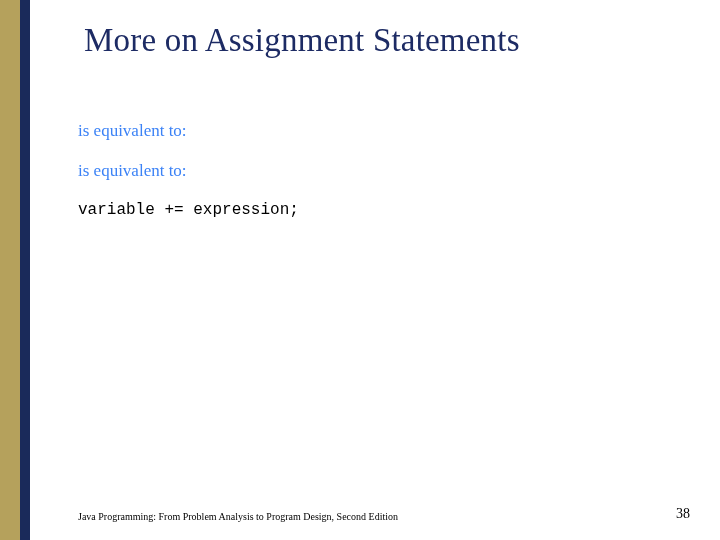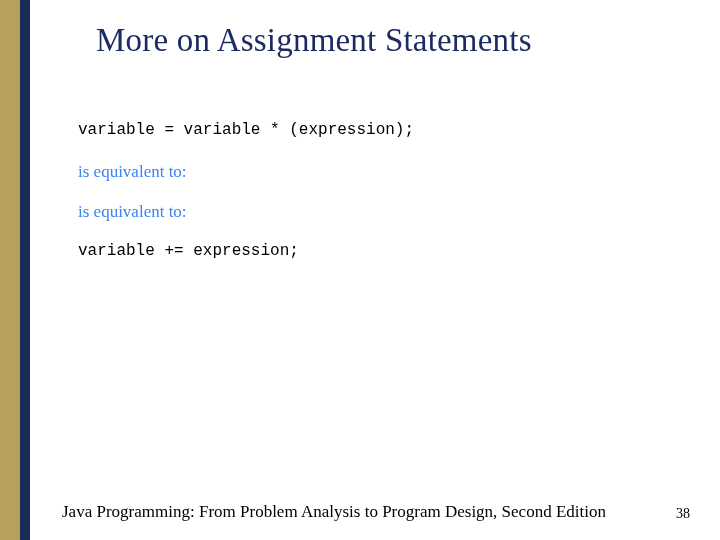--- a/index.html
+++ b/index.html
@@ -29,21 +29,21 @@
   .stripe-navy {
     position: absolute;
     left: 20px;
     top: 0;
     width: 10px;
     height: 540px;
     background: #1a2a5a;
   }
   .title {
     position: absolute;
-    left: 96px;
+    left: 84px;
     top: 22px;
     font-size: 33px;
     color: #1d2b64;
     font-family: 'Times New Roman', Georgia, serif;
     font-weight: 400;
     letter-spacing: 0.2px;
   }
   .content {
     position: absolute;
     left: 78px;
@@ -59,24 +59,24 @@
   }
   .body-line {
     font-family: 'Times New Roman', Georgia, serif;
     font-size: 17px;
     color: #3b82f6;
     margin-bottom: 18px;
     line-height: 1.3;
   }
   .footer {
     position: absolute;
-    left: 62px;
+    left: 78px;
     bottom: 18px;
     font-family: 'Times New Roman', Georgia, serif;
-    font-size: 17px;
+    font-size: 10px;
     color: #000;
   }
   .page-num {
     position: absolute;
     right: 30px;
     bottom: 18px;
     font-family: Liberation Serif, serif;
     font-size: 14px;
     color: #000;
   }
@@ -85,20 +85,19 @@
 <body>
 
 <div class="left-stripe">
   <div class="stripe-gold"></div>
   <div class="stripe-navy"></div>
 </div>
 
 <div class="title">More on Assignment Statements</div>
 
 <div class="content">
-  <div class="code-line">variable = variable * (expression);</div>
   <div class="body-line">is equivalent to:</div>
   <div class="body-line">is equivalent to:</div>
   <div class="code-line">variable += expression;</div>
 </div>
 
 <div class="footer">Java Programming: From Problem Analysis to Program Design, Second Edition</div>
 <div class="page-num">38</div>
 
 </body></html>

